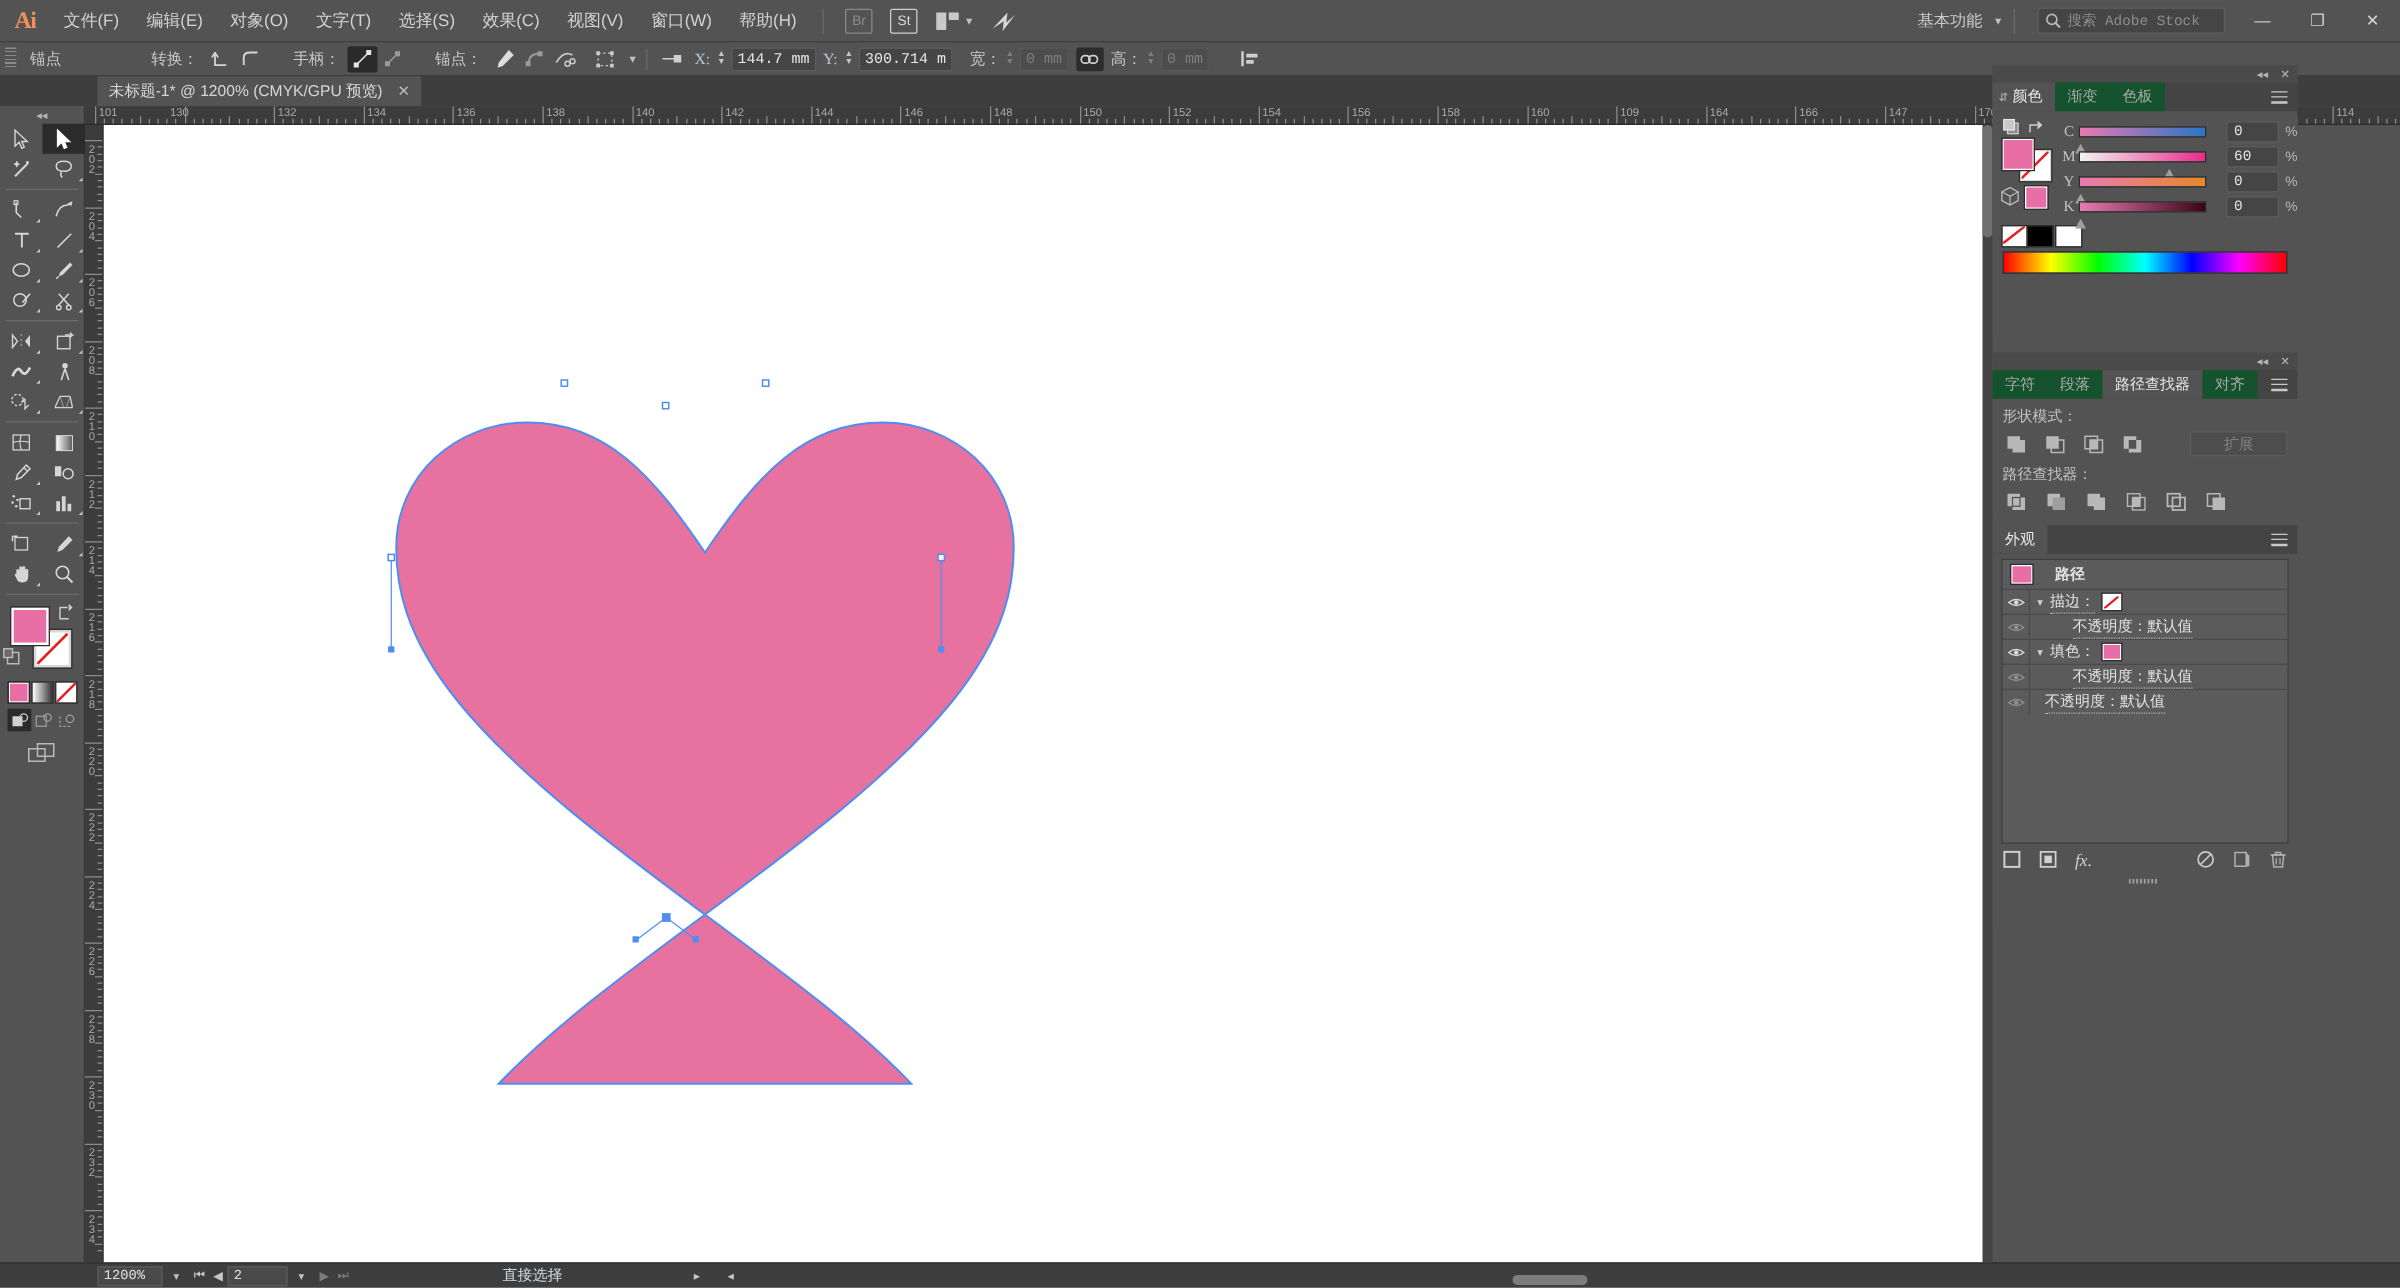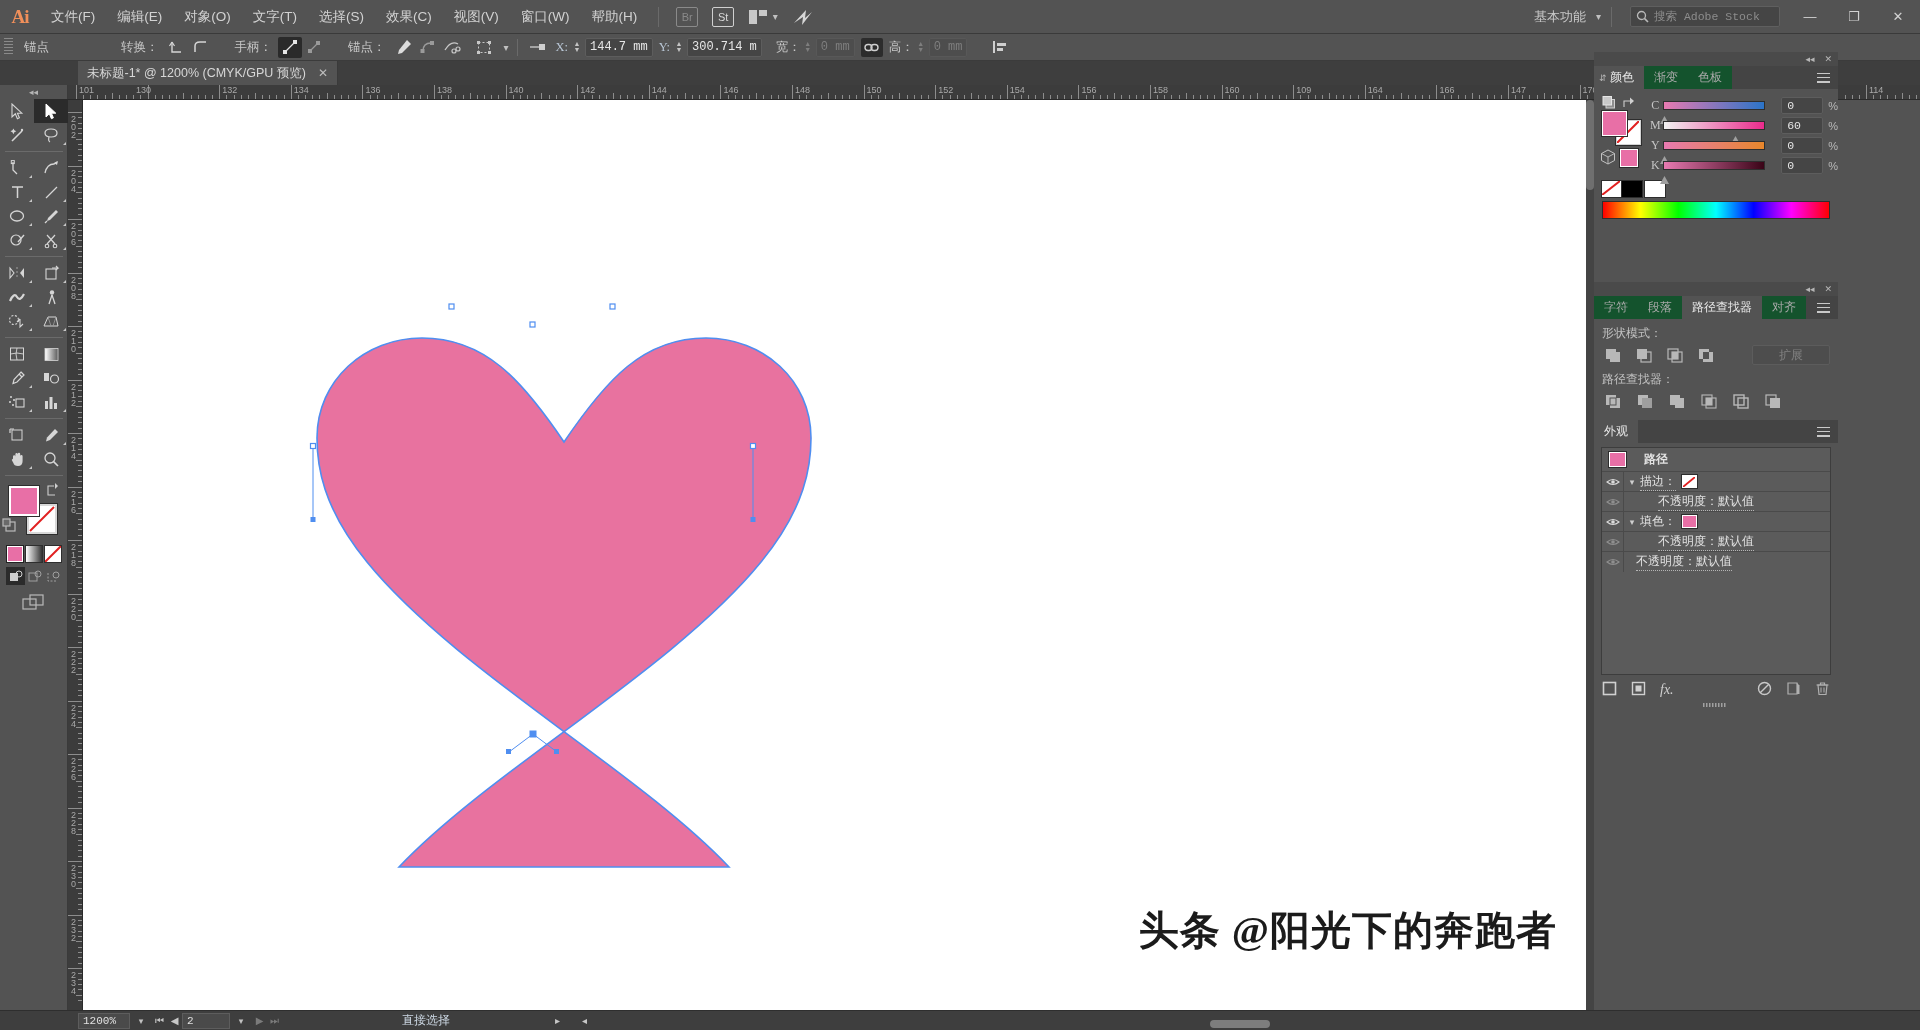--- a/index.html
+++ b/index.html
@@ -1269,21 +1269,20 @@
       <rect x="227.5" y="343.5" width="5" height="5" fill="#ffffff" stroke="#4f8ef0" stroke-width="1.2"></rect>
       <rect x="667.5" y="343.5" width="5" height="5" fill="#ffffff" stroke="#4f8ef0" stroke-width="1.2"></rect>
 
       <rect x="446.5" y="630.5" width="7" height="7" fill="#4f8ef0"></rect>
       <rect x="423" y="649" width="5" height="5" fill="#4f8ef0"></rect>
       <rect x="471" y="649" width="5" height="5" fill="#4f8ef0"></rect>
       <rect x="227.5" y="417" width="5" height="5" fill="#4f8ef0"></rect>
       <rect x="667.5" y="417" width="5" height="5" fill="#4f8ef0"></rect>
     </svg>
 
-    <div class="watermark">头条 @阳光下的奔跑者</div>
   </div>
 
   <div class="right-edge-scroll">
     <div style="position:absolute;left:0;top:0;width:8px;height:90px;background:#6f6f6f;border-radius:4px;"></div>
   </div>
 
   <div class="rp color-panel">
     <div class="panel-hdr-bar">
       <span>◂◂</span>
       <span>✕</span>

